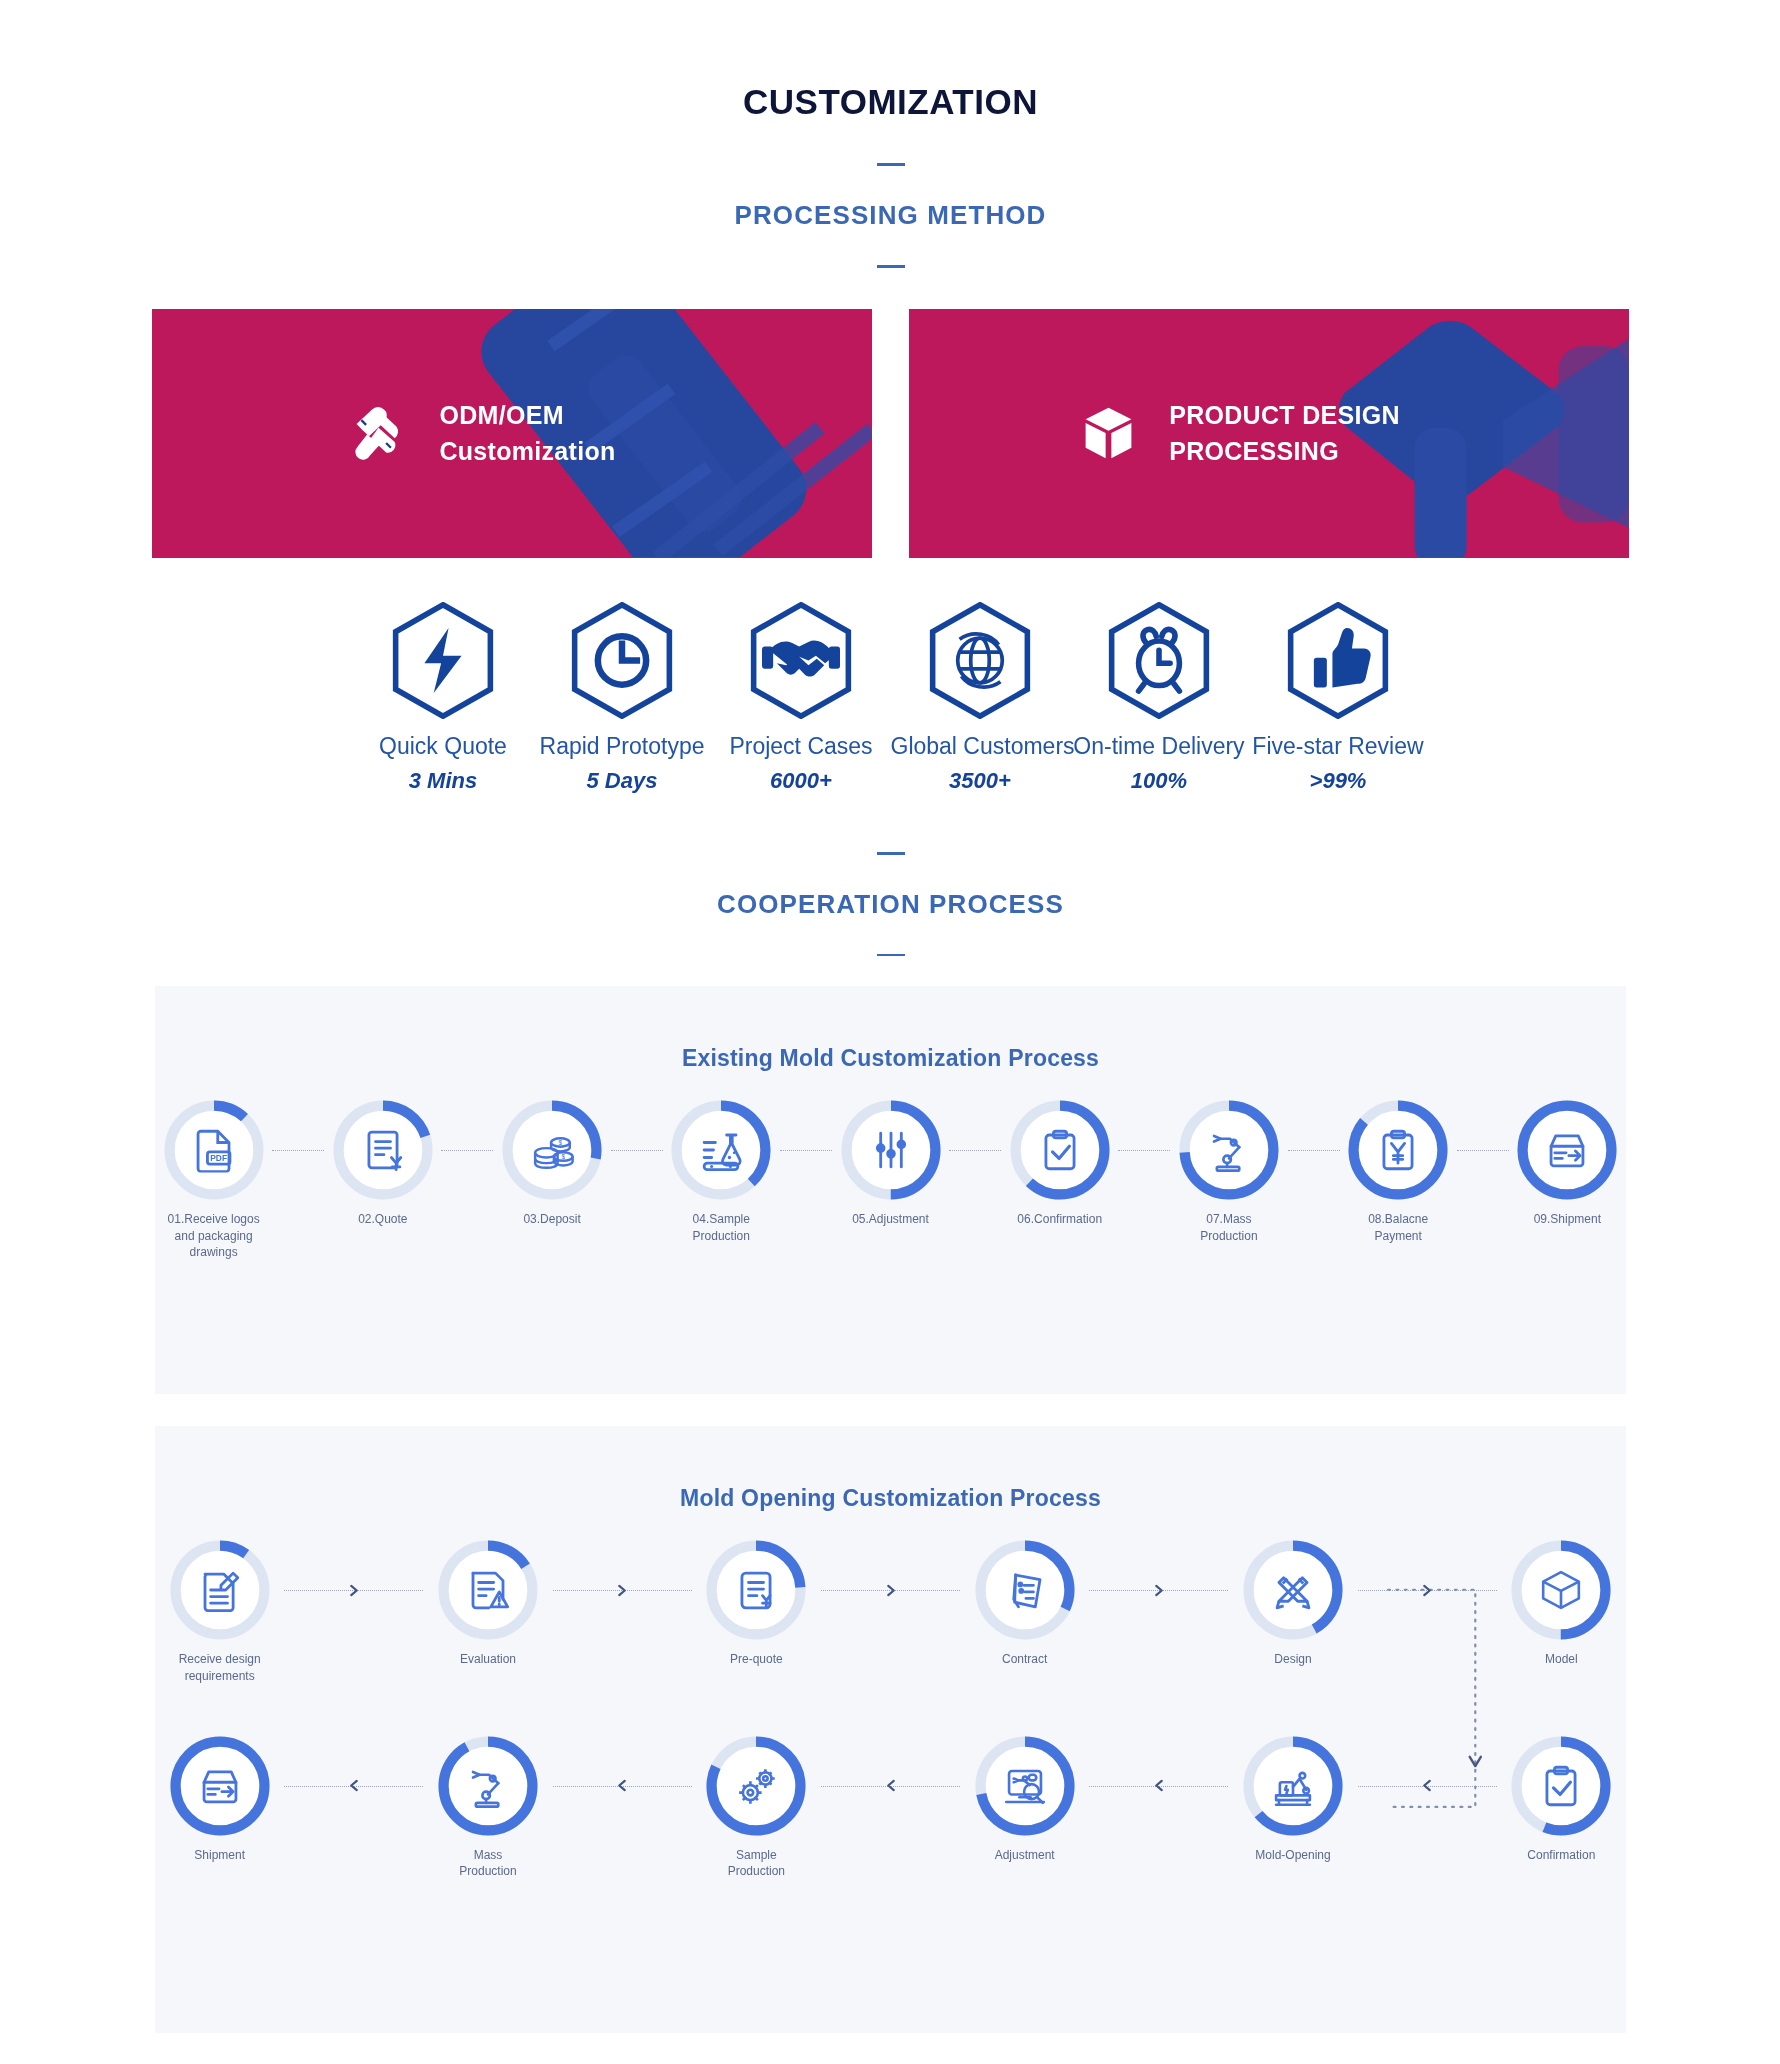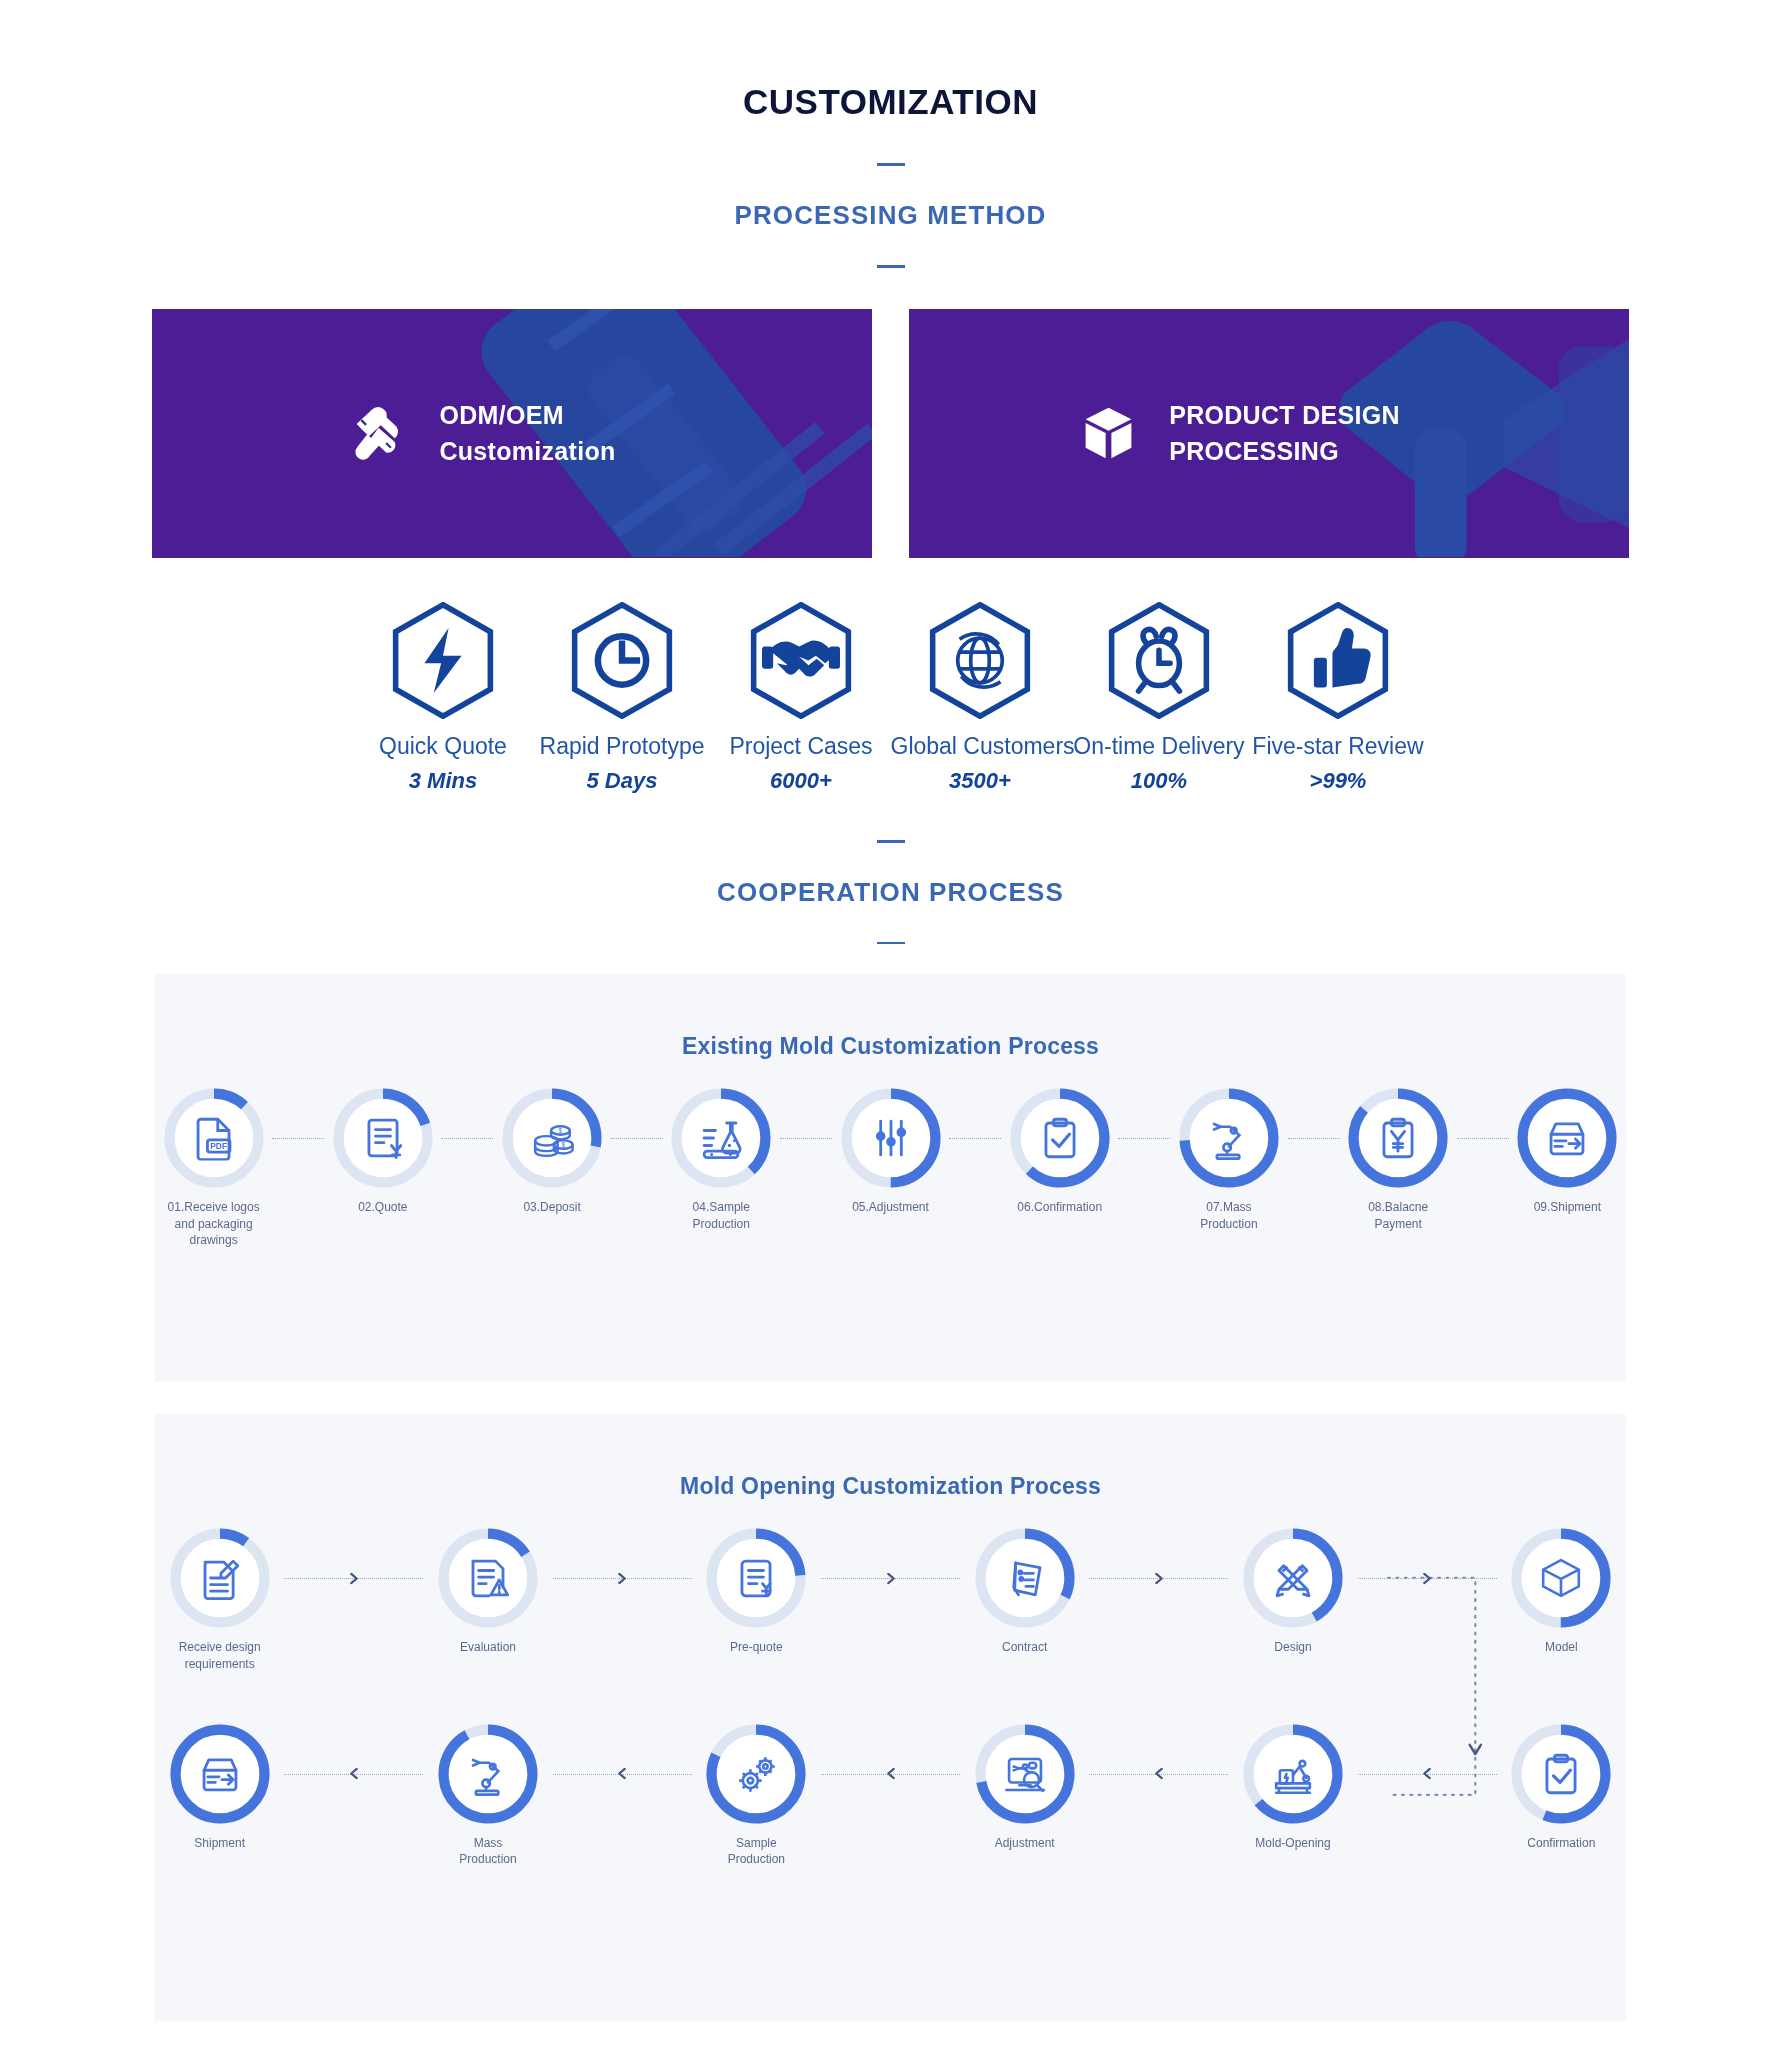--- a/index.html
+++ b/index.html
@@ -45,21 +45,21 @@
   .banner-row {
     display: flex;
     justify-content: center;
     gap: 37px;
     margin-top: 41px;
   }
   .banner-card {
     position: relative;
     width: 720px;
     height: 249px;
-    background: #4c1d95;
+    background: #be185d;
     overflow: hidden;
     display: flex;
     align-items: center;
     justify-content: center;
   }
   .banner-inner {
     display: flex;
     align-items: center;
     gap: 30px;
     position: relative;
@@ -351,21 +351,21 @@
           <rect x="30" y="60" width="14" height="32" rx="3"></rect>
           <path d="M50 92 L50 56 c0-4 4-6 6-10 l4-12 c1-4 3-6 6-6 4 0 7 3 7 8 l-2 14 13 0 c5 0 8 4 7 9 l-5 22 c-1 5 -4 7 -9 7 z"></path>
         </g>
       </svg>
     </div>
     <div class="stat-label">Five-star Review</div>
     <div class="stat-value">&gt;99%</div>
   </div>
 </div>
 
-<div class="section-head" style="margin-top:46px;">
+<div class="section-head" style="margin-top:58px;">
   <span class="dash"></span>
   <span>COOPERATION PROCESS</span>
   <span class="dash"></span>
 </div>
 
 <div class="panel panel-1">
   <div class="panel-title">Existing Mold Customization Process</div>
   <div class="steps-row steps-row-1" id="row-p1">
       <div class="step">
         <div class="step-ring">

